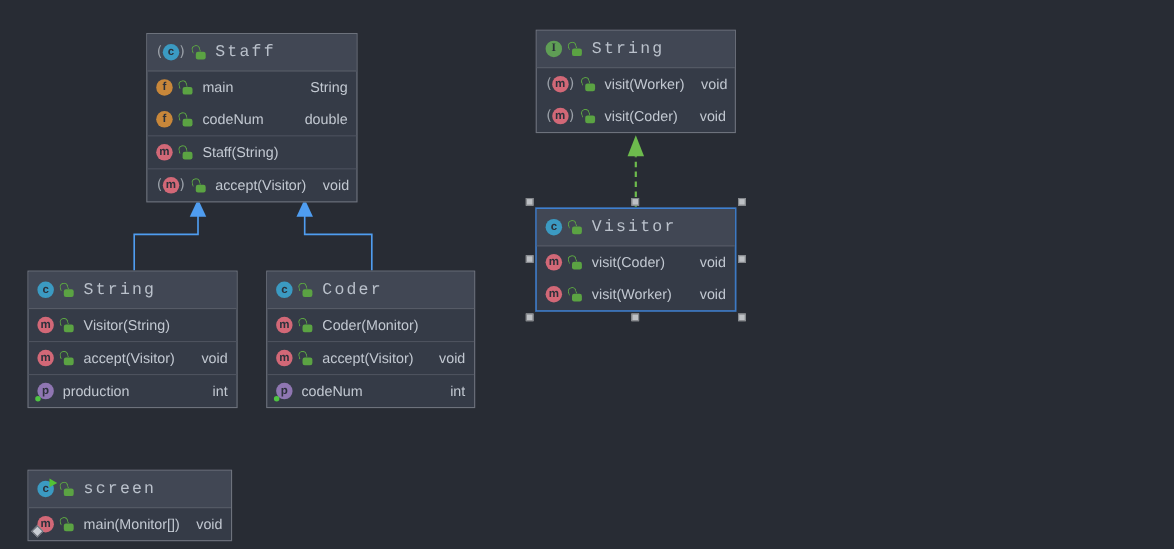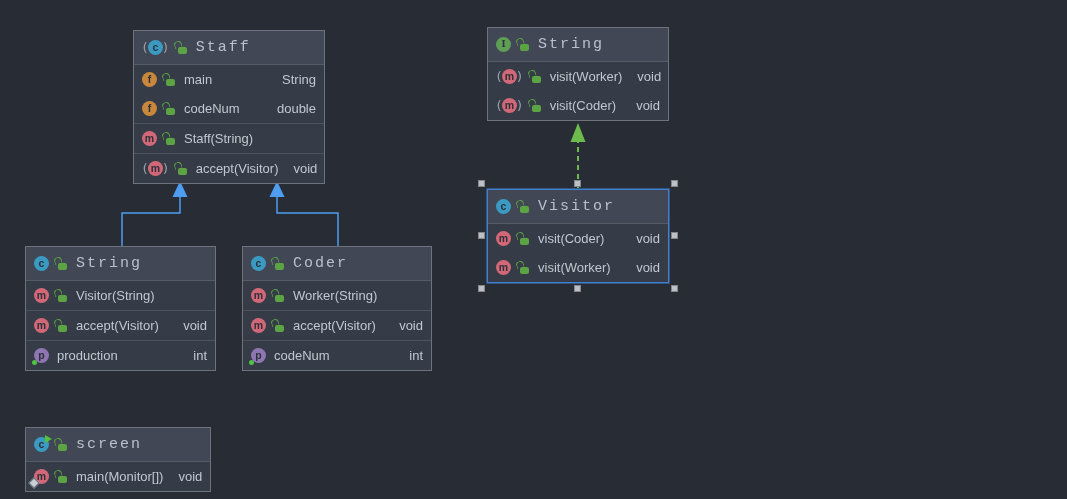--- a/index.html
+++ b/index.html
@@ -259,21 +259,21 @@
       </span>
     <span class="lock"></span>
     <span class="title">Coder</span>
   </div>
   <div class="sec">
     <div class="row">
       <span class="ic mt">
           <i>m</i>
         </span>
       <span class="lock"></span>
-      <span class="mname">Worker(String)</span>
+      <span class="mname">Coder(Monitor)</span>
     </div>
   </div>
   <div class="sec">
     <div class="row">
       <span class="ic mt">
           <i>m</i>
         </span>
       <span class="lock"></span>
       <span class="mname">accept(Visitor)</span>
       <span class="mtype">void</span>

